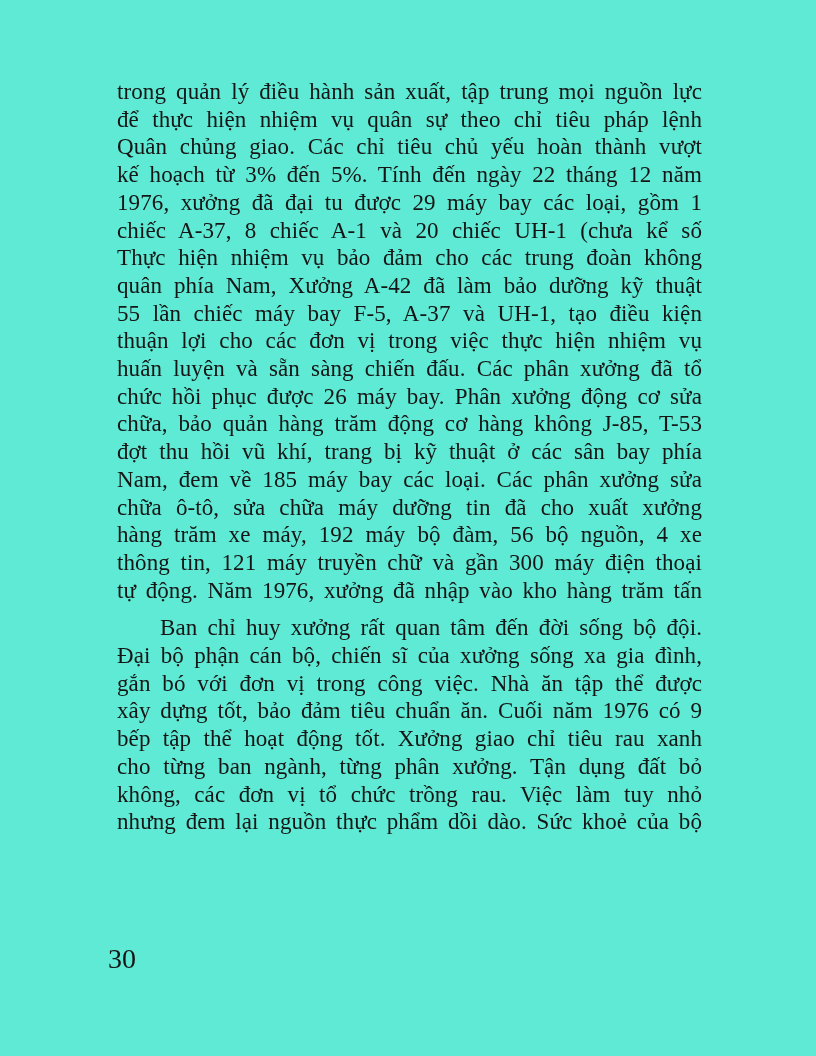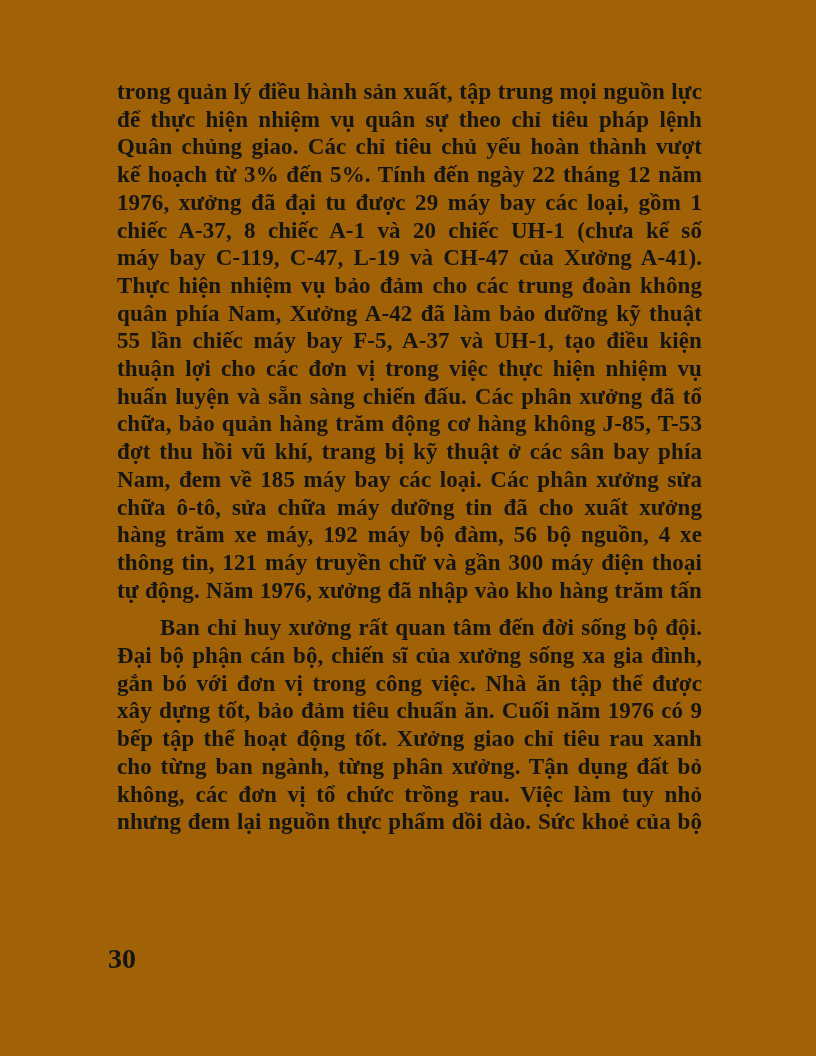--- a/index.html
+++ b/index.html
@@ -10,23 +10,22 @@
   body {
     width: 816px;
     height: 1056px;
     position: relative;
     overflow: hidden;
     font-family: "Liberation Serif", "DejaVu Serif", serif;
   }
   .page {
     position: absolute;
     inset: 0;
-    background: #a16207;
+    background: #5eead4;
     color: #151515;
-    font-weight: bold;
   }
   .text-block {
     position: absolute;
     left: 117px;
     top: 78px;
     width: 585px;
   }
   .paragraph + .paragraph {
     margin-top: 10px;
   }
@@ -59,26 +58,26 @@
 
 <div class="page">
   <div class="text-block">
       <div class="paragraph">
         <div class="line">trong quản lý điều hành sản xuất, tập trung mọi nguồn lực</div>
         <div class="line">để thực hiện nhiệm vụ quân sự theo chỉ tiêu pháp lệnh</div>
         <div class="line">Quân chủng giao. Các chỉ tiêu chủ yếu hoàn thành vượt</div>
         <div class="line">kế hoạch từ 3% đến 5%. Tính đến ngày 22 tháng 12 năm</div>
         <div class="line">1976, xưởng đã đại tu được 29 máy bay các loại, gồm 1</div>
         <div class="line">chiếc A-37, 8 chiếc A-1 và 20 chiếc UH-1 (chưa kể số</div>
-        <div class="line">máy bay C-119, C-47, L-19 và CH-47 của Xưởng A-41).</div>
         <div class="line">Thực hiện nhiệm vụ bảo đảm cho các trung đoàn không</div>
         <div class="line">quân phía Nam, Xưởng A-42 đã làm bảo dưỡng kỹ thuật</div>
         <div class="line">55 lần chiếc máy bay F-5, A-37 và UH-1, tạo điều kiện</div>
         <div class="line">thuận lợi cho các đơn vị trong việc thực hiện nhiệm vụ</div>
         <div class="line">huấn luyện và sẵn sàng chiến đấu. Các phân xưởng đã tổ</div>
+        <div class="line">chức hồi phục được 26 máy bay. Phân xưởng động cơ sửa</div>
         <div class="line">chữa, bảo quản hàng trăm động cơ hàng không J-85, T-53</div>
         <div class="line">đợt thu hồi vũ khí, trang bị kỹ thuật ở các sân bay phía</div>
         <div class="line">Nam, đem về 185 máy bay các loại. Các phân xưởng sửa</div>
         <div class="line">chữa ô-tô, sửa chữa máy dưỡng tin đã cho xuất xưởng</div>
         <div class="line">hàng trăm xe máy, 192 máy bộ đàm, 56 bộ nguồn, 4 xe</div>
         <div class="line">thông tin, 121 máy truyền chữ và gần 300 máy điện thoại</div>
         <div class="line">tự động. Năm 1976, xưởng đã nhập vào kho hàng trăm tấn</div>
       </div>
       <div class="paragraph">
         <div class="line indent">Ban chỉ huy xưởng rất quan tâm đến đời sống bộ đội.</div>

